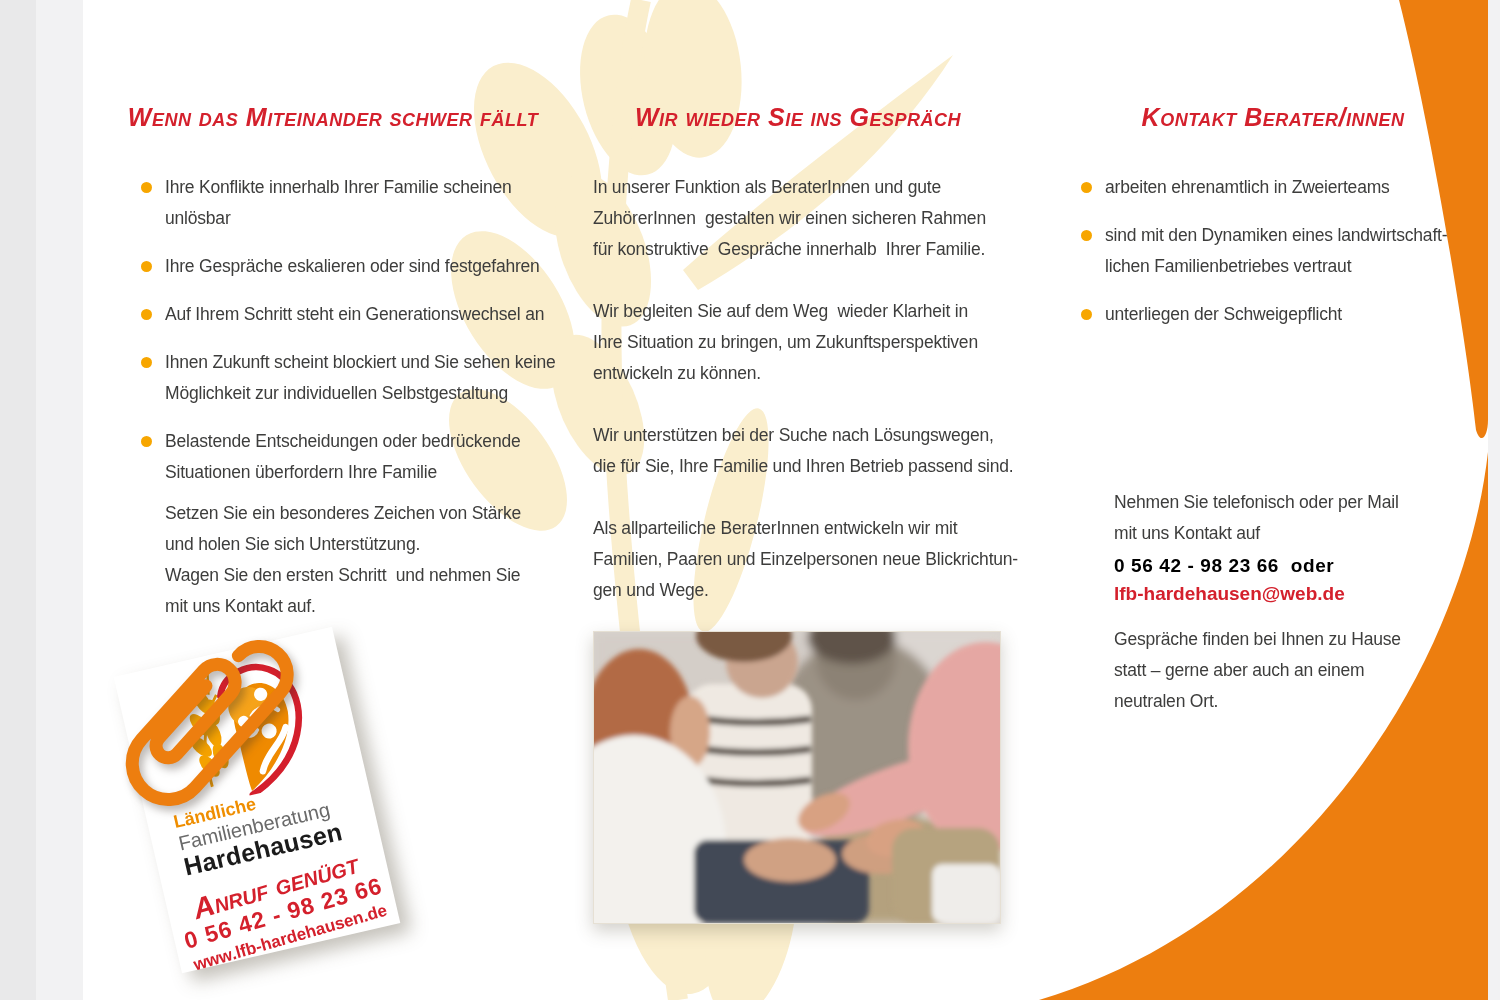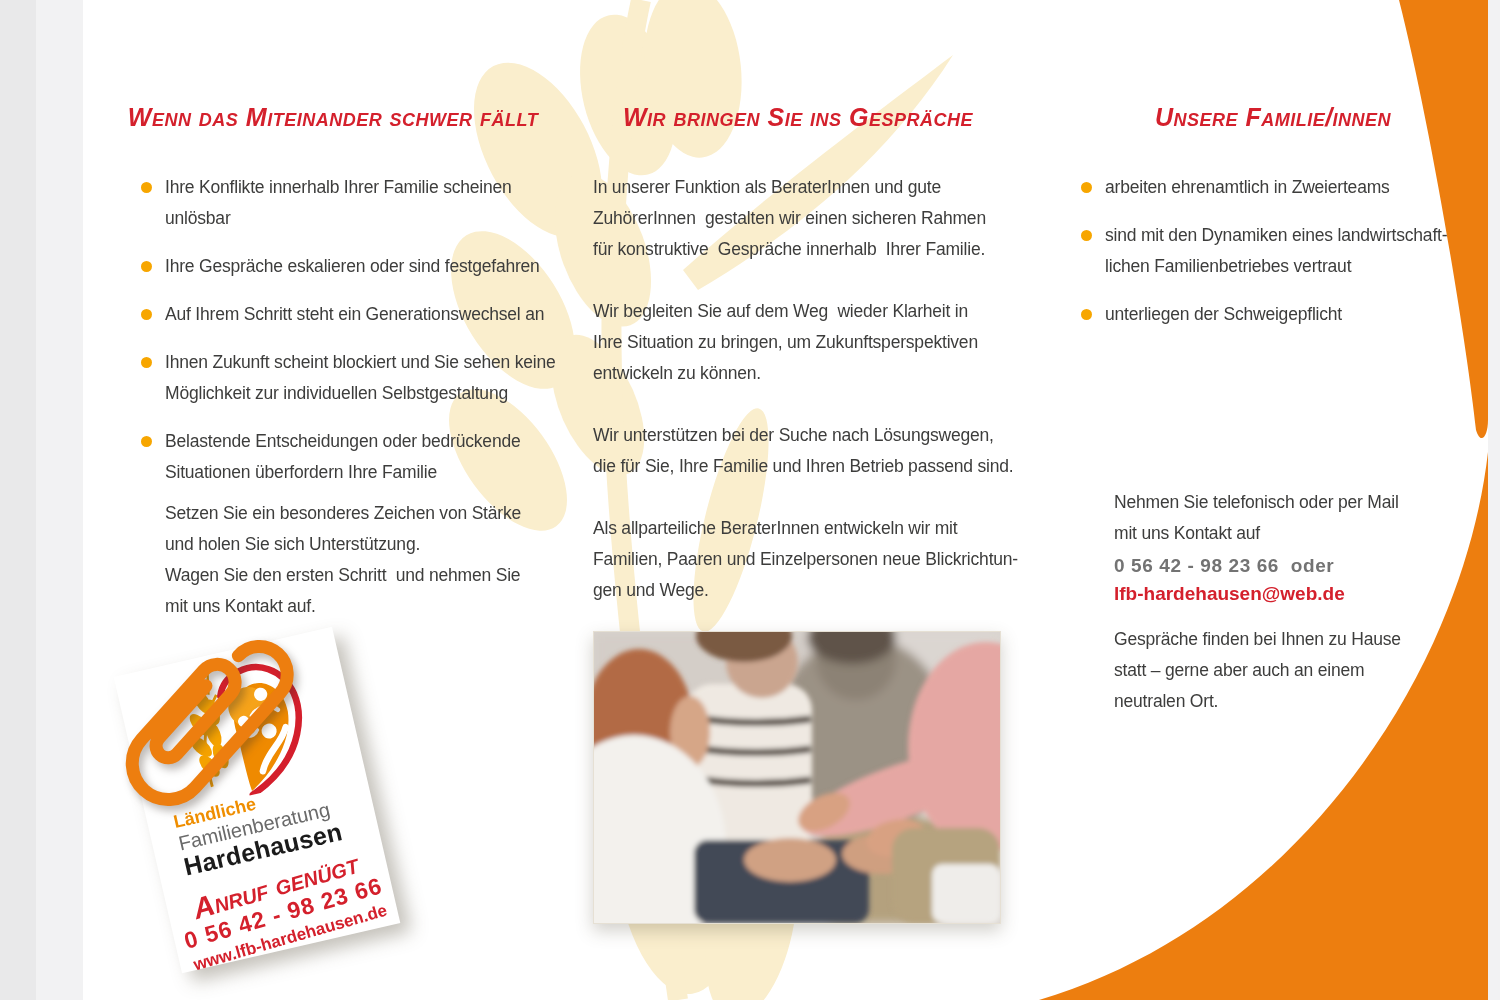--- a/index.html
+++ b/index.html
@@ -21,21 +21,21 @@
   .bullets li{display:flex;align-items:flex-start;gap:13px;margin-bottom:17px;}
   .dot{flex:0 0 11px;width:11px;height:11px;border-radius:50%;background:#f7a600;margin-top:10px;}
   .btext,.ptext,.pre{white-space:pre;color:#3d3d3c;font-size:17.5px;line-height:31px;letter-spacing:-0.2px;}
 
   .closing{position:absolute;z-index:2;left:82px;top:498px;margin:0;}
   .paras{position:absolute;z-index:2;left:510px;top:172px;width:440px;}
   .paras p{margin:0 0 31px 0;}
 
   .contact{position:absolute;z-index:2;left:1031px;top:487px;width:380px;}
   .contact .intro{margin:0;}
-  .contact .phone-line{margin:3px 0 0 0;color:#737373;font-weight:700;font-size:19px;
+  .contact .phone-line{margin:3px 0 0 0;color:#000000;font-weight:700;font-size:19px;
       line-height:28px;letter-spacing:.6px;white-space:pre;}
   .contact .email-line{margin:0;color:#d4202c;font-weight:700;font-size:19px;line-height:28px;white-space:pre;}
   .contact .note{margin:16px 0 0 0;}
 
   .photo{position:absolute;z-index:1;left:510px;top:631px;width:406px;height:291px;
          border:1px solid #e6e0d4;box-shadow:0 7px 16px rgba(80,70,50,.25);background:#d9d4cf;}
   .photo svg{display:block;width:100%;height:100%;}
 
   .card-wrap{position:absolute;z-index:3;left:10px;top:636px;width:360px;height:350px;}
   .card{position:absolute;left:52px;top:12px;width:224px;height:304px;background:#ffffff;
@@ -102,21 +102,21 @@
           <span class="dot"></span>
           <span class="btext">Belastende Entscheidungen oder bedrückende
 Situationen überfordern Ihre Familie</span>
         </li>
     </ul>
     <p class="closing pre">Setzen Sie ein besonderes Zeichen von Stärke
 und holen Sie sich Unterstützung.
 Wagen Sie den ersten Schritt  und nehmen Sie
 mit uns Kontakt auf.</p>
 
-    <h2 class="title title-mid">Wir bringen Sie ins Gespräche</h2>
+    <h2 class="title title-mid">Wir wieder Sie ins Gespräch</h2>
     <div class="paras">
       <p class="ptext">In unserer Funktion als BeraterInnen und gute
 ZuhörerInnen  gestalten wir einen sicheren Rahmen
 für konstruktive  Gespräche innerhalb  Ihrer Familie.</p>
       <p class="ptext">Wir begleiten Sie auf dem Weg  wieder Klarheit in
 Ihre Situation zu bringen, um Zukunftsperspektiven
 entwickeln zu können.</p>
       <p class="ptext">Wir unterstützen bei der Suche nach Lösungswegen,
 die für Sie, Ihre Familie und Ihren Betrieb passend sind.</p>
       <p class="ptext">Als allparteiliche BeraterInnen entwickeln wir mit
@@ -159,21 +159,21 @@
           <ellipse cx="392" cy="115" rx="78" ry="105" fill="#e5a7a3"></ellipse>
           <ellipse cx="300" cy="162" rx="98" ry="27" transform="rotate(-20 300 162)" fill="#e5a7a3"></ellipse>
           <ellipse cx="230" cy="180" rx="28" ry="16" transform="rotate(-28 230 180)" fill="#d8a182"></ellipse>
           <ellipse cx="302" cy="206" rx="30" ry="18" transform="rotate(-12 302 206)" fill="#d8a182"></ellipse>
           <rect x="298" y="196" width="108" height="95" rx="22" fill="#b6a37f"></rect>
           <rect x="338" y="232" width="68" height="59" rx="10" fill="#efedea"></rect>
         </g>
       </svg>
     </div>
 
-    <h2 class="title title-right">Unsere Familie/innen</h2>
+    <h2 class="title title-right">Kontakt Berater/innen</h2>
     <ul class="bullets bullets-right">
       <li>
           <span class="dot"></span>
           <span class="btext">arbeiten ehrenamtlich in Zweierteams</span>
         </li>
       <li>
           <span class="dot"></span>
           <span class="btext">sind mit den Dynamiken eines landwirtschaft-
 lichen Familienbetriebes vertraut</span>
         </li>

